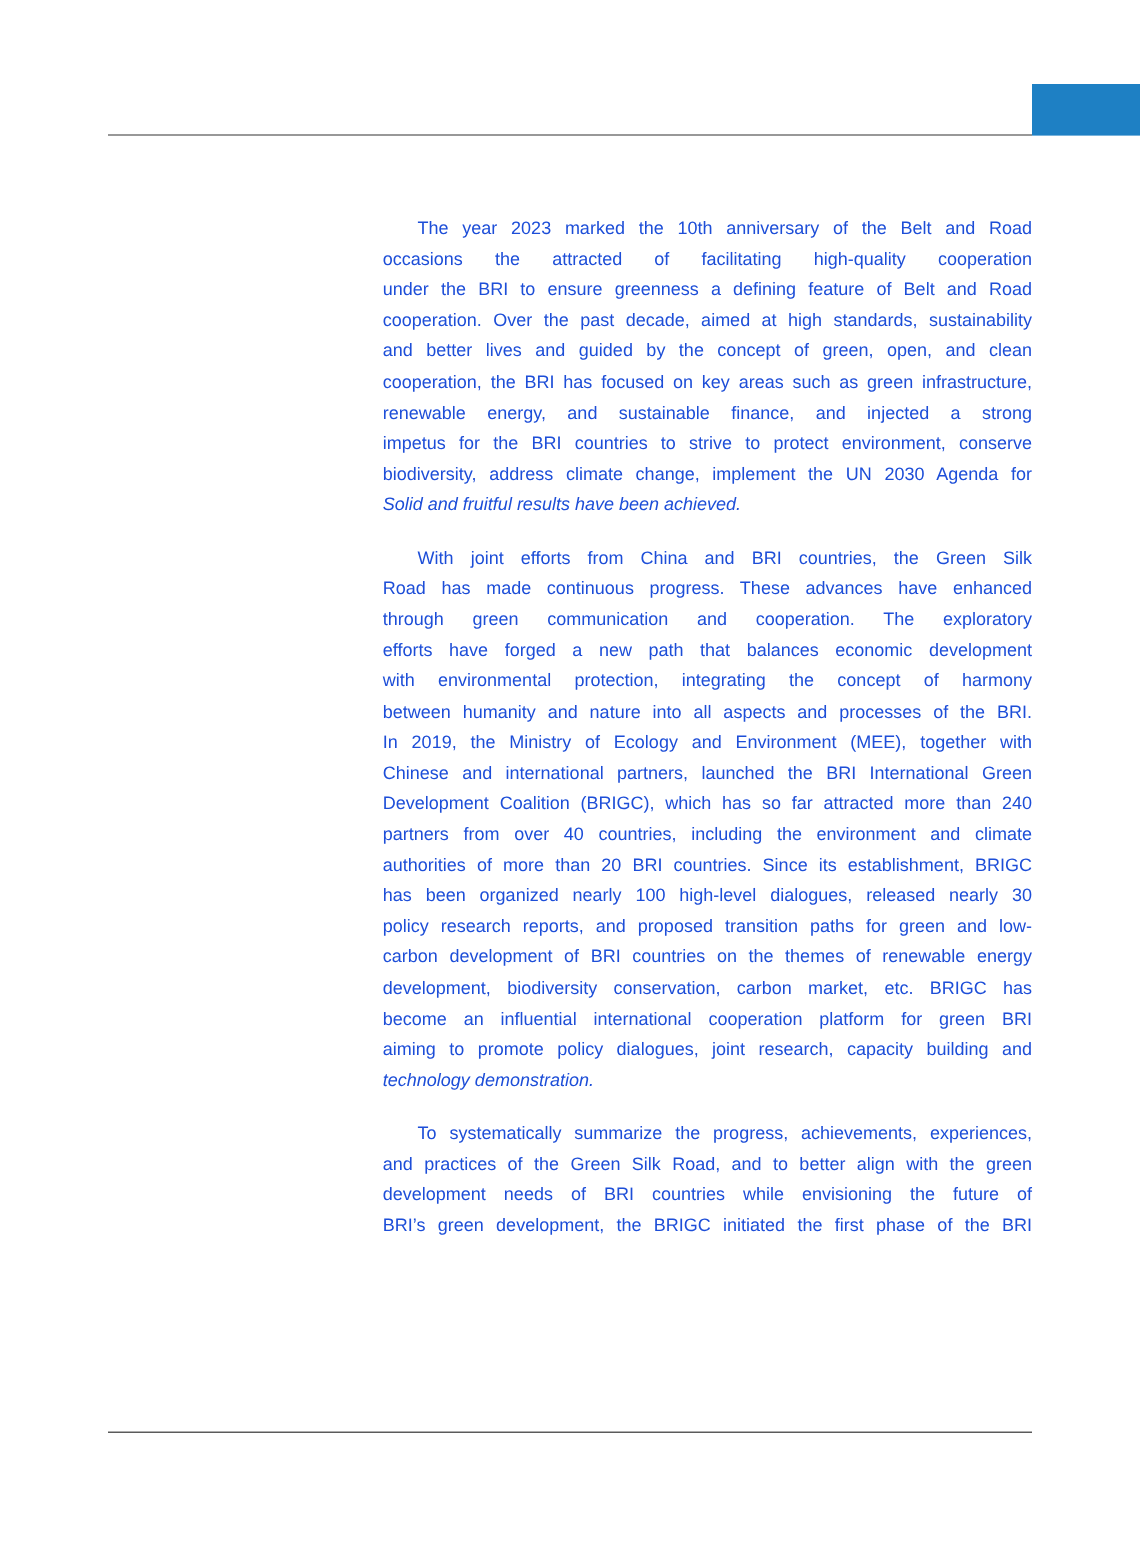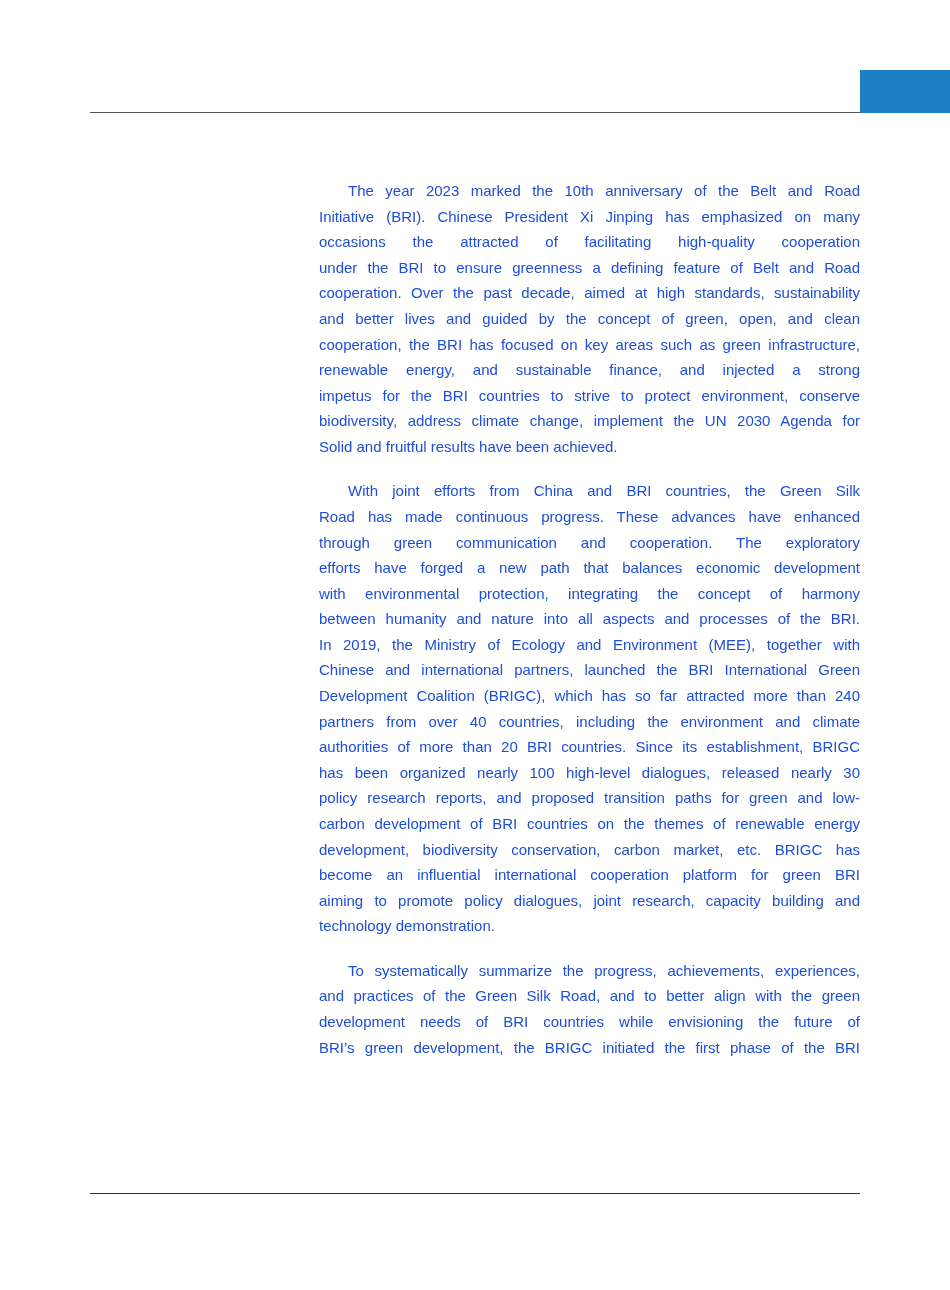--- a/index.html
+++ b/index.html
@@ -52,35 +52,35 @@
       text-align: justify;
       text-align-last: justify;
       white-space: nowrap;
       overflow: visible;
     }
     .line.first {
       padding-left: 29px;
     }
     .line.end {
       text-align-last: left;
+      font-style: italic;
     }
     .paragraph {
       margin-bottom: 18.8px;
     }
   </style>
 </head>
 <body>
 
 <div class="header-rule"></div>
 <div class="header-tab" style="background: rgb(30, 128, 196);"></div>
 
 <div class="body-text">
   <div class="paragraph" id="p0">
       <span class="line first">The year 2023 marked the 10th anniversary of the Belt and Road</span>
-      <span class="line">Initiative (BRI). Chinese President Xi Jinping has emphasized on many</span>
       <span class="line">occasions the attracted of facilitating high-quality cooperation</span>
       <span class="line">under the BRI to ensure greenness a defining feature of Belt and Road</span>
       <span class="line">cooperation. Over the past decade, aimed at high standards, sustainability</span>
       <span class="line">and better lives and guided by the concept of green, open, and clean</span>
       <span class="line">cooperation, the BRI has focused on key areas such as green infrastructure,</span>
       <span class="line">renewable energy, and sustainable finance, and injected a strong</span>
       <span class="line">impetus for the BRI countries to strive to protect environment, conserve</span>
       <span class="line">biodiversity, address climate change, implement the UN 2030 Agenda for</span>
       <span class="line end">Solid and fruitful results have been achieved.</span>
     </div>

